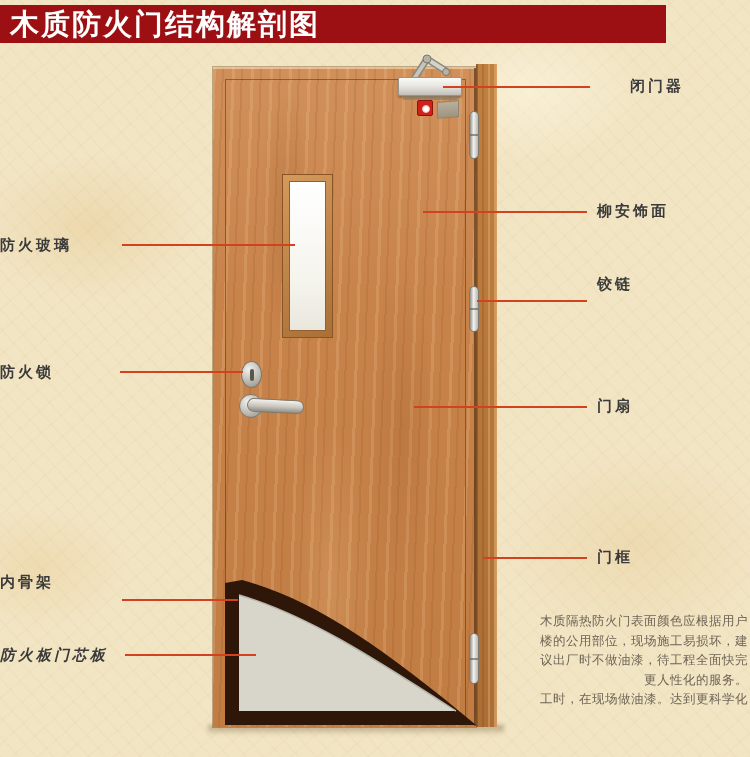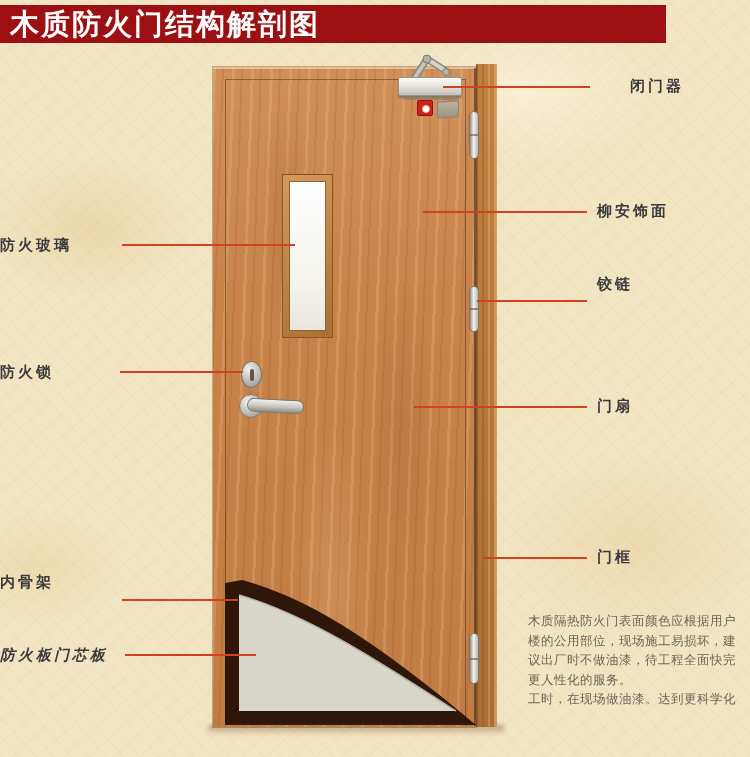--- a/index.html
+++ b/index.html
@@ -117,21 +117,21 @@
   
   .callout{height:2px;background:#d2421f;}
   
   .lbl{
     color:#3a3a3a;font-size:15px;font-weight:600;letter-spacing:3px;white-space:nowrap;
   }
   .lbl-left{left:0;width:118px;}
   .lbl-right{left:597px;}
   
   #note{left:528px;top:612px;width:220px;color:#6e6557;font-size:12.5px;}
-  #note .line{line-height:19.5px;white-space:nowrap;letter-spacing:0.5px;}
+  #note .line{line-height:19.5px;white-space:nowrap;letter-spacing:0.5px;text-align:right;}
 </style>
 </head>
 <body>
 
 <div id="stage">
 
   <div id="banner" class="abs">
     <span class="t">木质防火门结构解剖图</span>
   </div>
 

